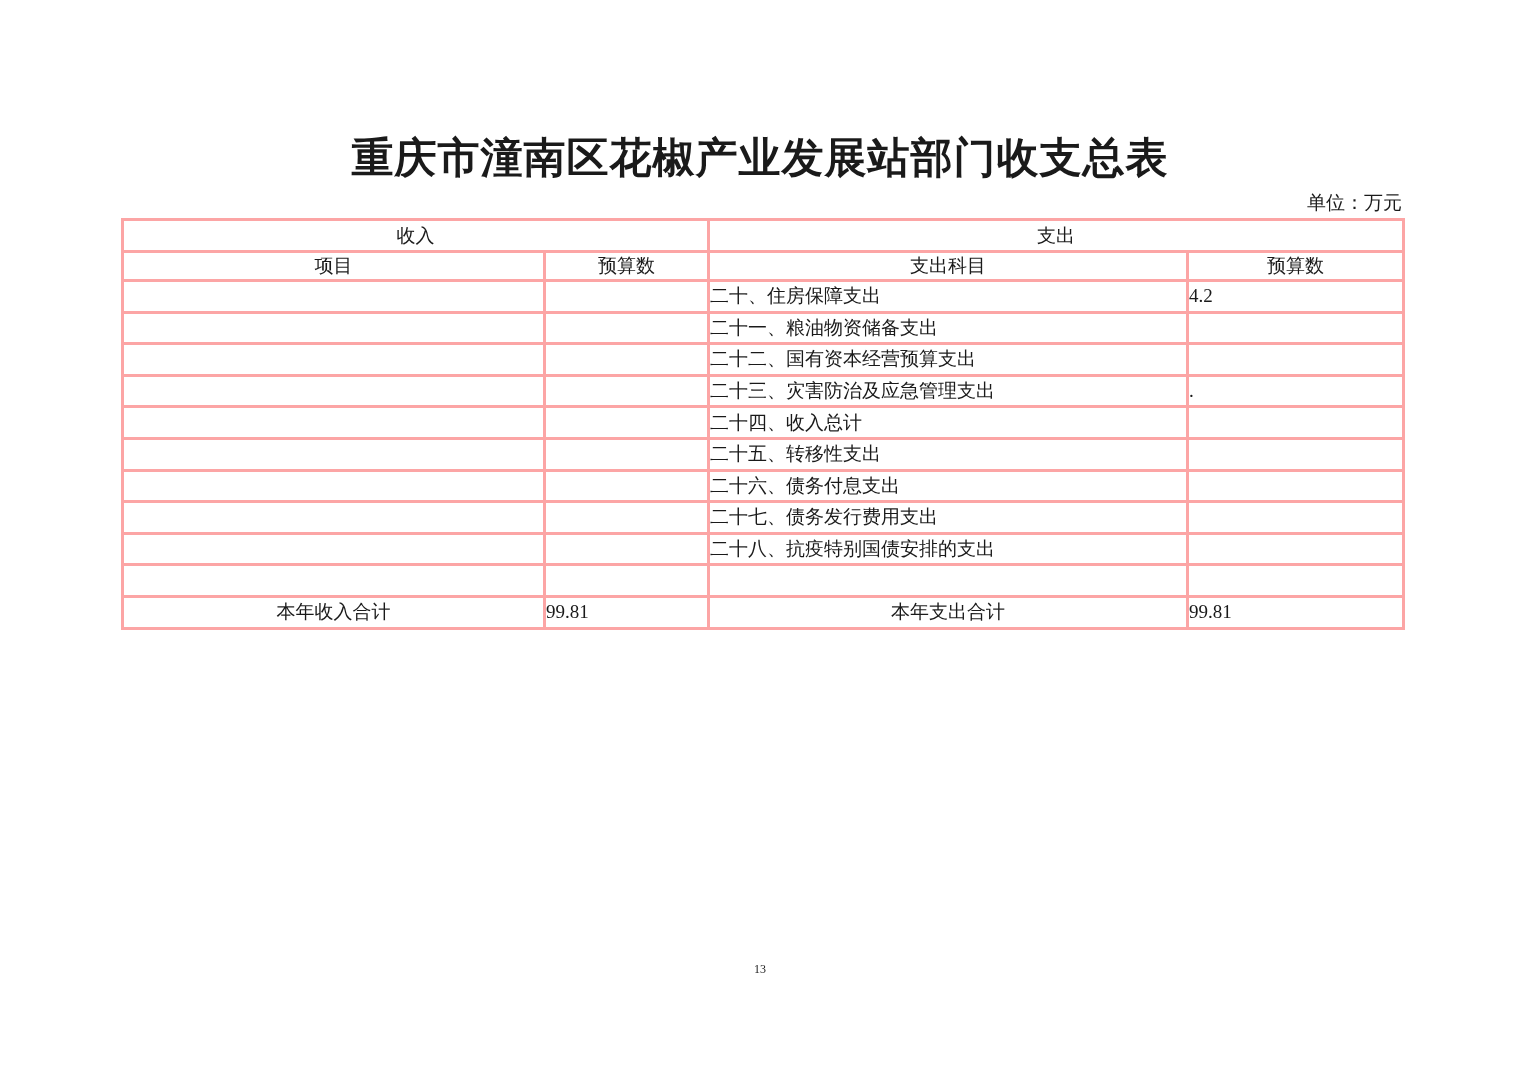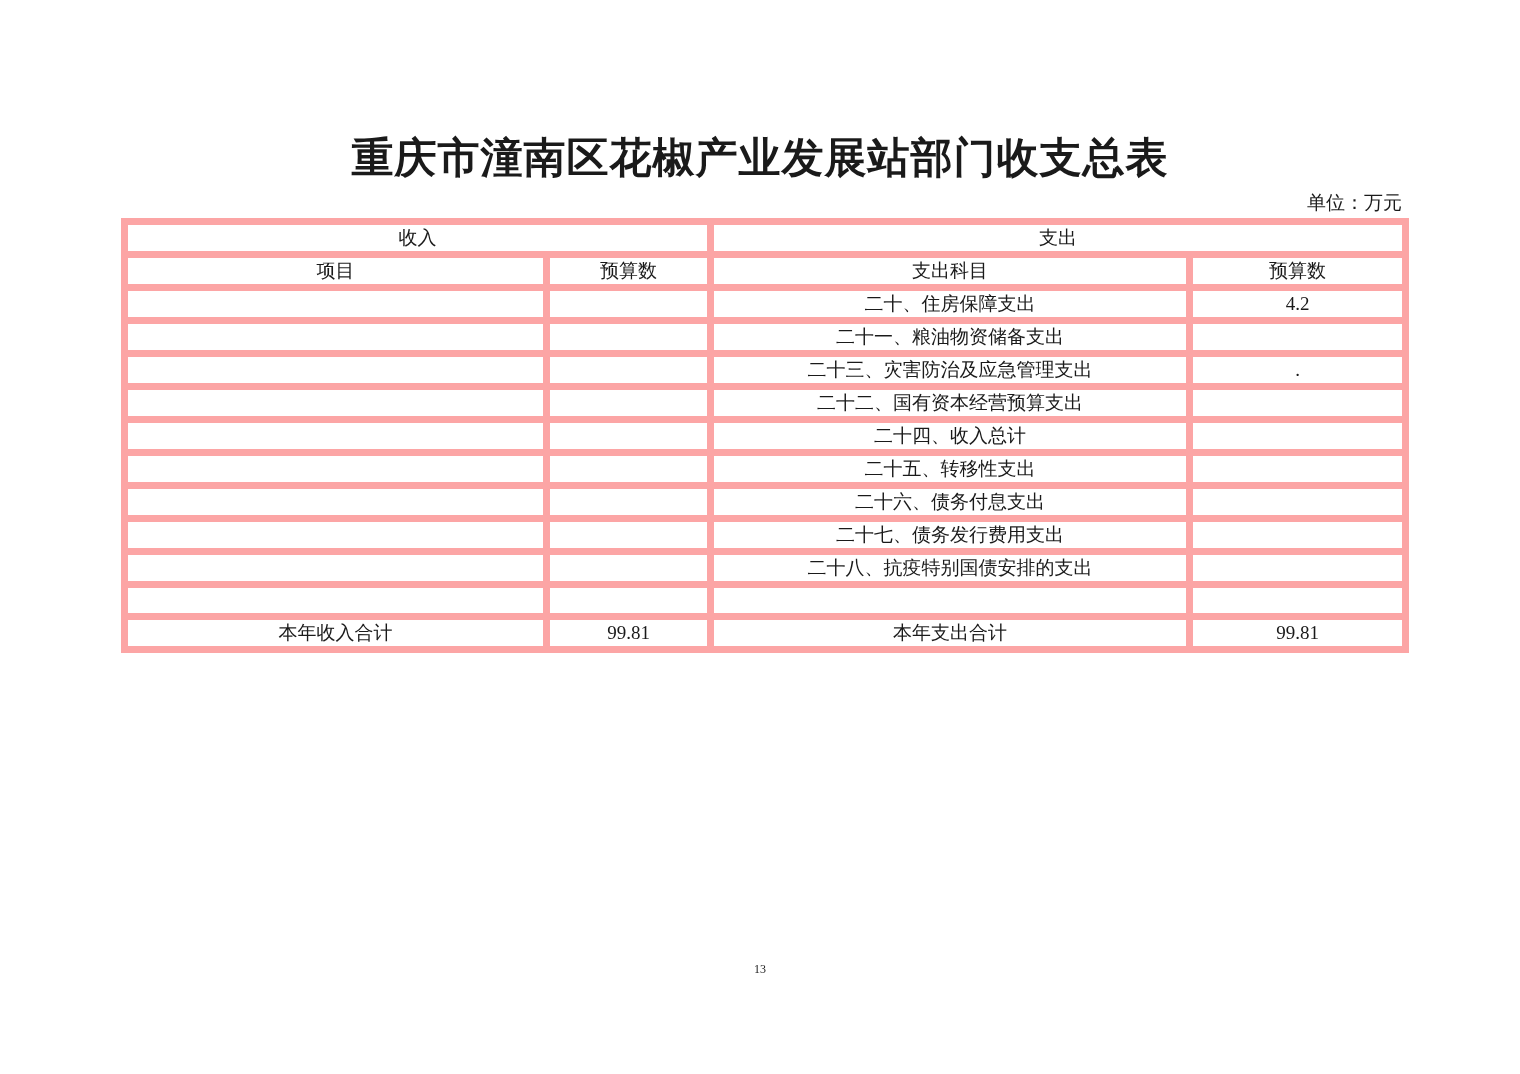--- a/index.html
+++ b/index.html
@@ -31,34 +31,34 @@
     text-align: right;
     font-size: 19px;
   }
   table.budget {
     position: absolute; top: 218px; left: 121px;
     width: 1281px;
     border-collapse: collapse;
     table-layout: fixed;
   }
   table.budget td {
-    border: 7px solid #fca5a5;
+    border: 3px solid #fca5a5;
     font-size: 19px;
     overflow: hidden;
     white-space: nowrap;
     vertical-align: middle;
     padding: 0;
   }
   tr.r-section { height: 32px; }
   tr.r-colhead { height: 25px; }
   tr.r-data    { height: 31.6px; }
   tr.r-total   { height: 32px; }
   .c-center { text-align: center; }
-  .c-left   { text-align: center; padding-left: 10px; }
-  .c-right  { text-align: center; padding-right: 8px; }
+  .c-left   { text-align: left; padding-left: 10px; }
+  .c-right  { text-align: left; padding-right: 8px; }
   .page-number {
     position: absolute; top: 962px; left: 0;
     width: 100%;
     text-align: center;
     font-size: 12px;
   }
 </style>
 </head>
 <body>
 
@@ -97,28 +97,28 @@
     </tr>
     <tr class="r-data">
       <td class="c-left"></td>
       <td class="c-right"></td>
       <td class="c-left">二十一、粮油物资储备支出</td>
       <td class="c-right"></td>
     </tr>
     <tr class="r-data">
       <td class="c-left"></td>
       <td class="c-right"></td>
-      <td class="c-left">二十三、灾害防治及应急管理支出</td>
-      <td class="c-right">.</td>
+      <td class="c-left">二十二、国有资本经营预算支出</td>
+      <td class="c-right"></td>
     </tr>
     <tr class="r-data">
       <td class="c-left"></td>
       <td class="c-right"></td>
-      <td class="c-left">二十二、国有资本经营预算支出</td>
-      <td class="c-right"></td>
+      <td class="c-left">二十三、灾害防治及应急管理支出</td>
+      <td class="c-right">.</td>
     </tr>
     <tr class="r-data">
       <td class="c-left"></td>
       <td class="c-right"></td>
       <td class="c-left">二十四、收入总计</td>
       <td class="c-right"></td>
     </tr>
     <tr class="r-data">
       <td class="c-left"></td>
       <td class="c-right"></td>

